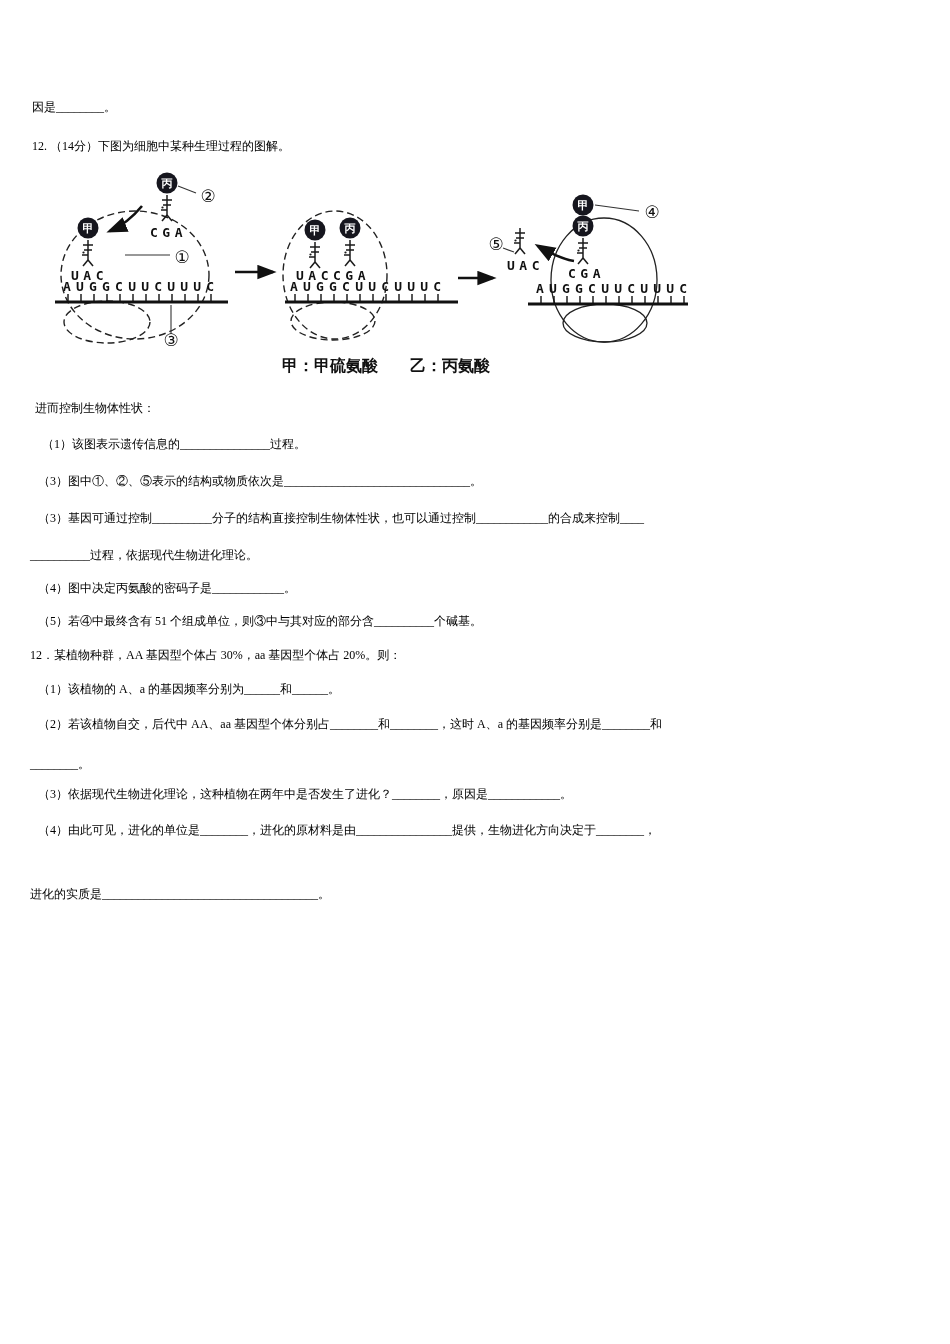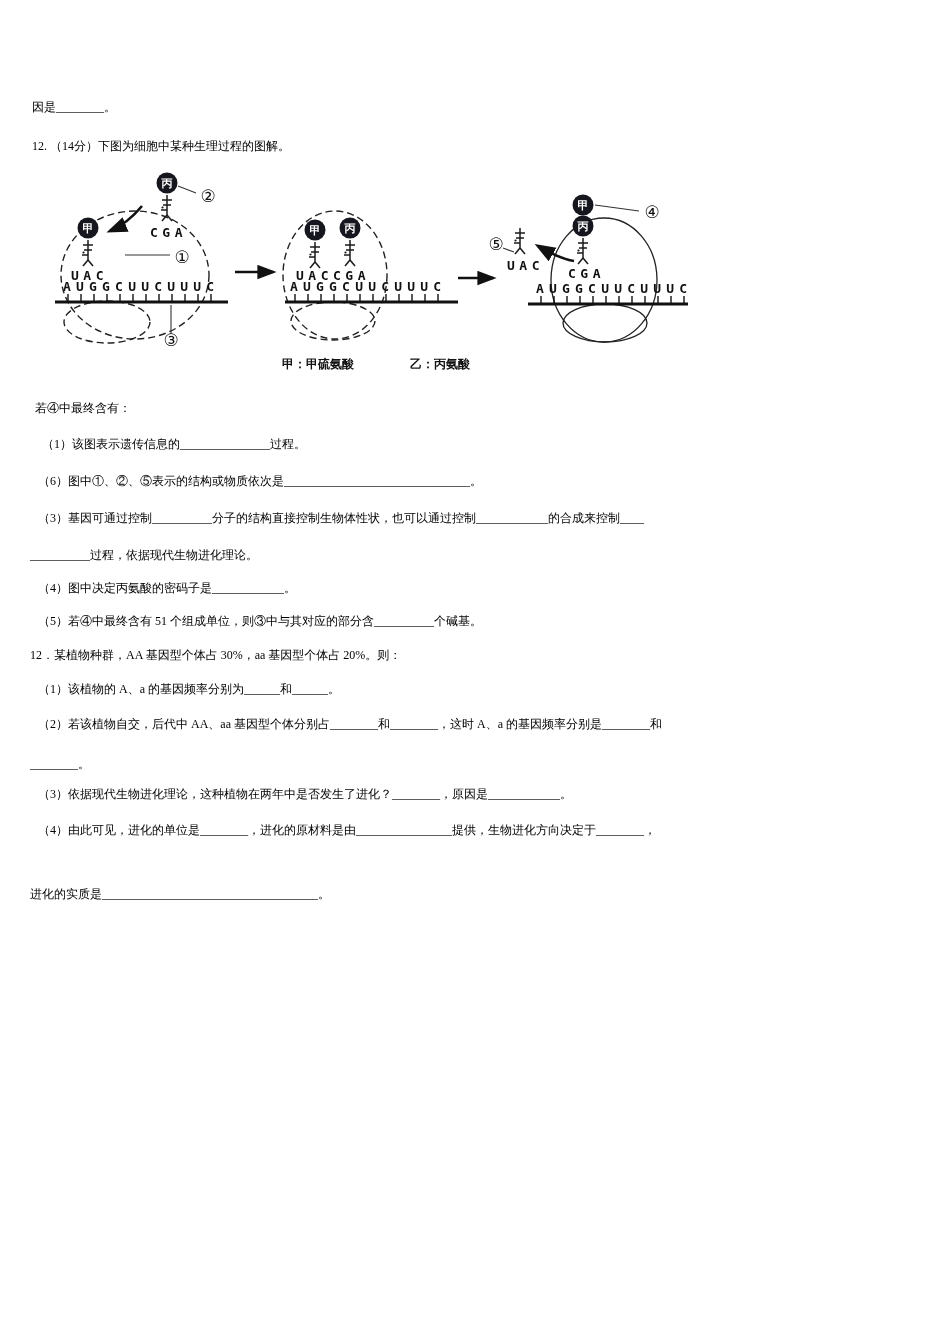--- a/index.html
+++ b/index.html
@@ -7,38 +7,38 @@
     width:950px;height:1344px;position:relative;background:#ffffff;
     font-family:"Liberation Serif","DejaVu Serif",serif;color:#000;
     overflow:hidden;
   }
   .tline{
     position:absolute;white-space:nowrap;
     font-weight:400;font-size:12px;line-height:20px;color:#000;
   }
   .caption{
     position:absolute;white-space:nowrap;
-    font-weight:700;font-size:12px;color:#111;
+    font-weight:700;font-size:16px;color:#111;
   }
   svg{position:absolute;left:30px;top:160px;}
   svg text{font-family:"DejaVu Sans Mono","Liberation Mono",monospace;}
   .seq{font-size:13px;font-weight:700;letter-spacing:5.2px;fill:#111;}
   .codon{font-size:13px;font-weight:700;letter-spacing:4.5px;fill:#111;}
   .numlbl{font-family:"DejaVu Sans",sans-serif;font-size:17px;fill:#111;font-weight:400;}
   .aminotxt{font-family:"Liberation Serif","DejaVu Serif",serif;font-size:11px;font-weight:700;fill:#fff;}
 </style>
 </head>
 <body>
 
 <div class="tline" style="left:32px;top:97px">因是________。</div>
 <div class="tline" style="left:32px;top:136px">12. （14分）下图为细胞中某种生理过程的图解。</div>
 
-<div class="tline" style="left:35px;top:398px">若④中最终含有：</div>
+<div class="tline" style="left:35px;top:398px">进而控制生物体性状：</div>
 <div class="tline" style="left:42px;top:434px">（1）该图表示遗传信息的_______________过程。</div>
-<div class="tline" style="left:38px;top:471px">（6）图中①、②、⑤表示的结构或物质依次是_______________________________。</div>
+<div class="tline" style="left:38px;top:471px">（3）图中①、②、⑤表示的结构或物质依次是_______________________________。</div>
 <div class="tline" style="left:38px;top:508px">（3）基因可通过控制__________分子的结构直接控制生物体性状，也可以通过控制____________的合成来控制____</div>
 <div class="tline" style="left:30px;top:545px">__________过程，依据现代生物进化理论。</div>
 <div class="tline" style="left:38px;top:578px">（4）图中决定丙氨酸的密码子是____________。</div>
 <div class="tline" style="left:38px;top:611px">（5）若④中最终含有 51 个组成单位，则③中与其对应的部分含__________个碱基。</div>
 <div class="tline" style="left:30px;top:645px">12．某植物种群，AA 基因型个体占 30%，aa 基因型个体占 20%。则：</div>
 <div class="tline" style="left:38px;top:679px">（1）该植物的 A、a 的基因频率分别为______和______。</div>
 <div class="tline" style="left:38px;top:714px">（2）若该植物自交，后代中 AA、aa 基因型个体分别占________和________，这时 A、a 的基因频率分别是________和</div>
 <div class="tline" style="left:30px;top:754px">________。</div>
 <div class="tline" style="left:38px;top:784px">（3）依据现代生物进化理论，这种植物在两年中是否发生了进化？________，原因是____________。</div>
 <div class="tline" style="left:38px;top:820px">（4）由此可见，进化的单位是________，进化的原材料是由________________提供，生物进化方向决定于________，</div>

